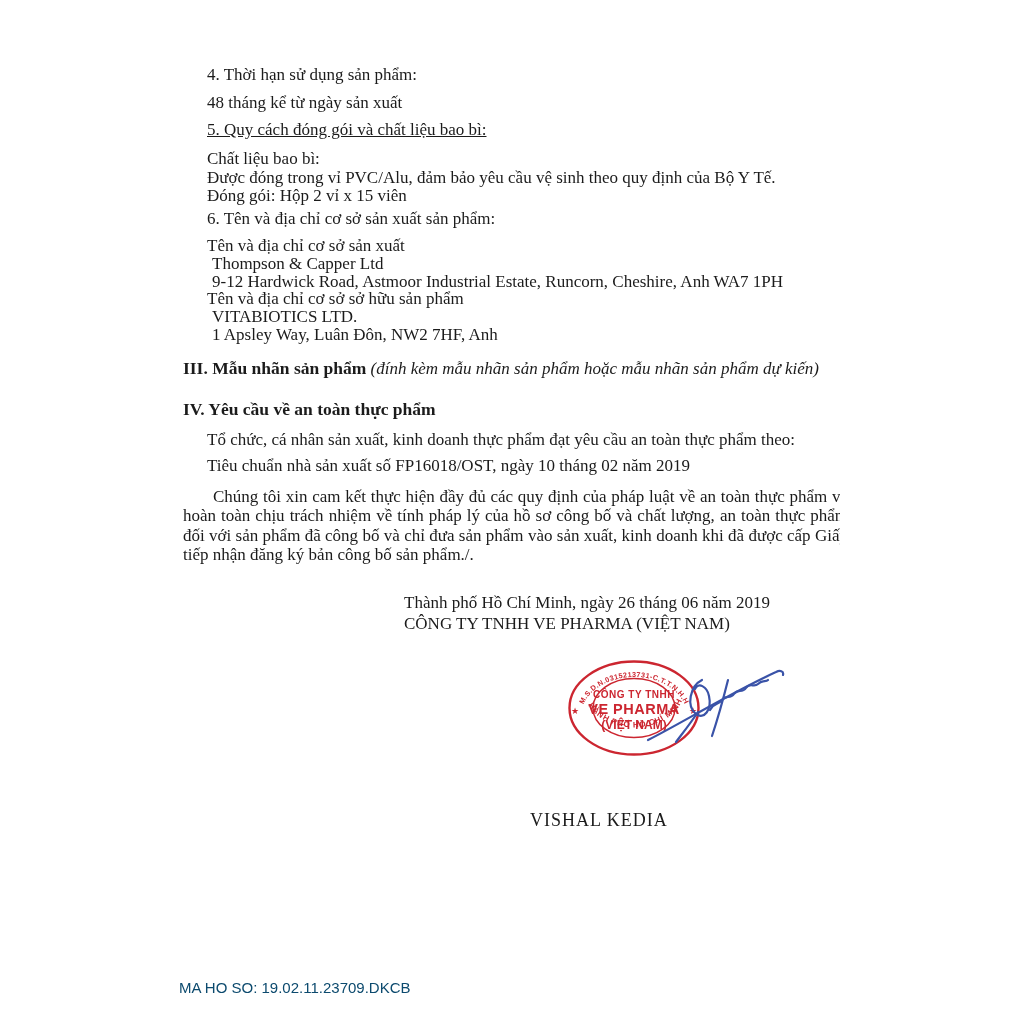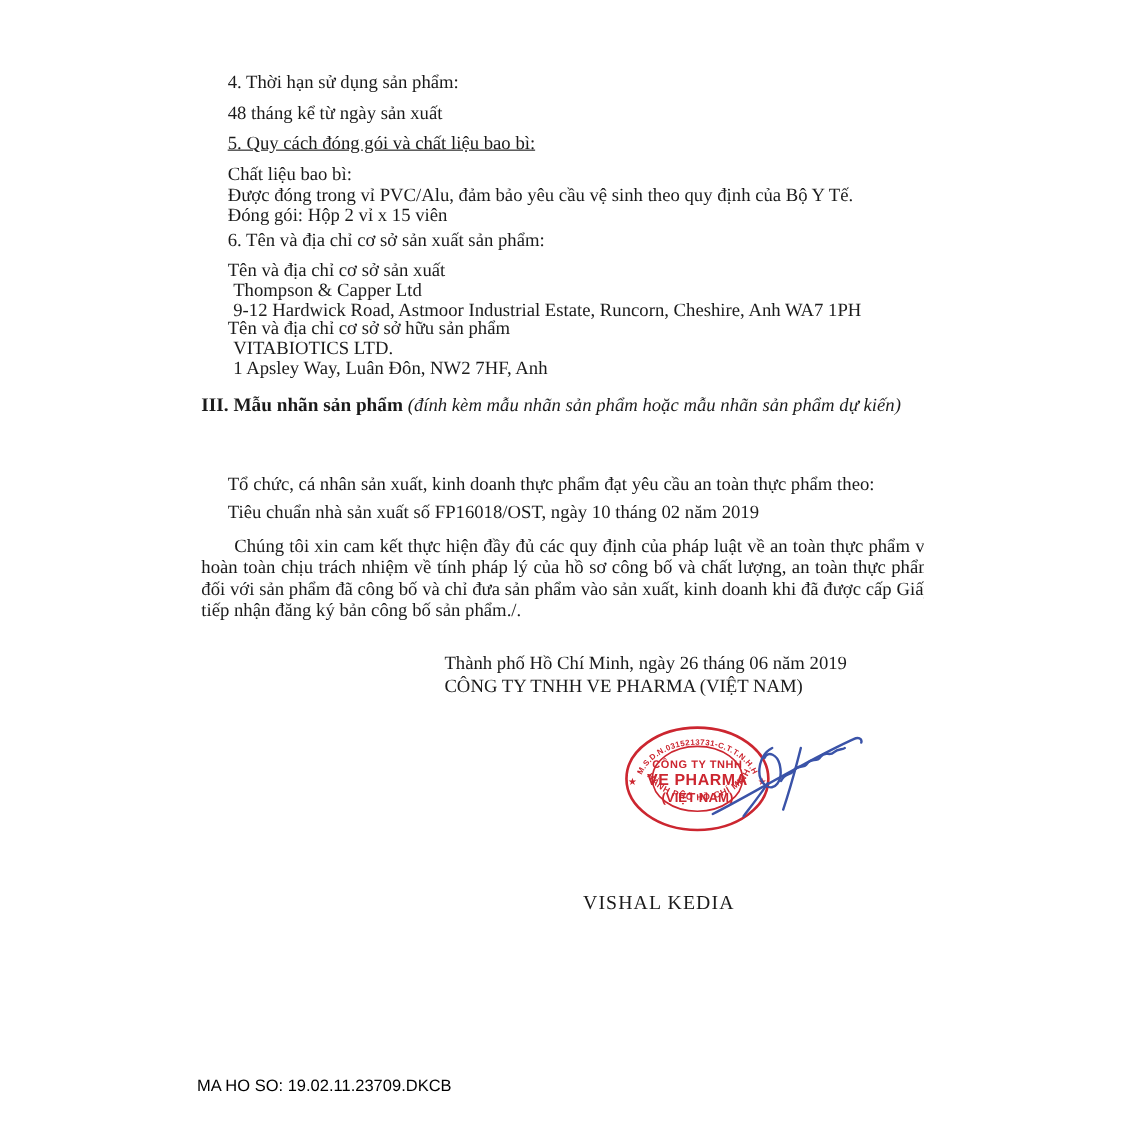--- a/index.html
+++ b/index.html
@@ -30,21 +30,21 @@
   .para-justify {
     text-align: justify;
     text-indent: 30px;
     line-height: 19.3px;
   }
   .center-block { }
   .signer-name { font-size: 18px; letter-spacing: 1px; }
   .footer-code {
     font-family: "Liberation Sans", "DejaVu Sans", sans-serif;
     font-size: 15px;
-    color: #000000;
+    color: #0c4a6e;
   }
   .lh-178 { line-height: 17.8px; }
   svg text { font-family: "Liberation Sans", "DejaVu Sans", sans-serif; }
 </style>
 </head>
 <body>
 
 <div class="page">
 
   <div class="abs body-block ind-24" style="top:66px;">4. Thời hạn sử dụng sản phẩm:</div>
@@ -65,20 +65,21 @@
     <div class="ind-24">Tên và địa chỉ cơ sở sở hữu sản phẩm</div>
     <div class="ind-29">VITABIOTICS LTD.</div>
     <div class="ind-29">1 Apsley Way, Luân Đôn, NW2 7HF, Anh</div>
   </div>
 
   <div class="abs body-block" style="top:359px;">
     <span class="heading-line">III. Mẫu nhãn sản phẩm</span>
     <span class="italic">(đính kèm mẫu nhãn sản phẩm hoặc mẫu nhãn sản phẩm dự kiến)</span>
   </div>
 
+  <div class="abs body-block heading-line" style="top:400px;">IV. Yêu cầu về an toàn thực phẩm</div>
   <div class="abs body-block ind-24" style="top:431px;">Tổ chức, cá nhân sản xuất, kinh doanh thực phẩm đạt yêu cầu an toàn thực phẩm theo:</div>
   <div class="abs body-block ind-24" style="top:457px;">Tiêu chuẩn nhà sản xuất số FP16018/OST, ngày 10 tháng 02 năm 2019</div>
   <div class="abs body-block para-justify" style="top:487px;">Chúng tôi xin cam kết thực hiện đầy đủ các quy định của pháp luật về an toàn thực phẩm và hoàn toàn chịu trách nhiệm về tính pháp lý của hồ sơ công bố và chất lượng, an toàn thực phẩm đối với sản phẩm đã công bố và chỉ đưa sản phẩm vào sản xuất, kinh doanh khi đã được cấp Giấy tiếp nhận đăng ký bản công bố sản phẩm./.</div>
 
   <div class="abs center-block" style="top:593px; left:404px; width:460px;">Thành phố Hồ Chí Minh, ngày 26 tháng 06 năm 2019</div>
   <div class="abs center-block" style="top:614px; left:404px; width:460px;">CÔNG TY TNHH VE PHARMA (VIỆT NAM)</div>
 
   <div class="abs" style="top:659px; left:566px; width:136px; height:98px;">
     <svg width="136" height="98" viewBox="0 0 136 98">
       <defs>

